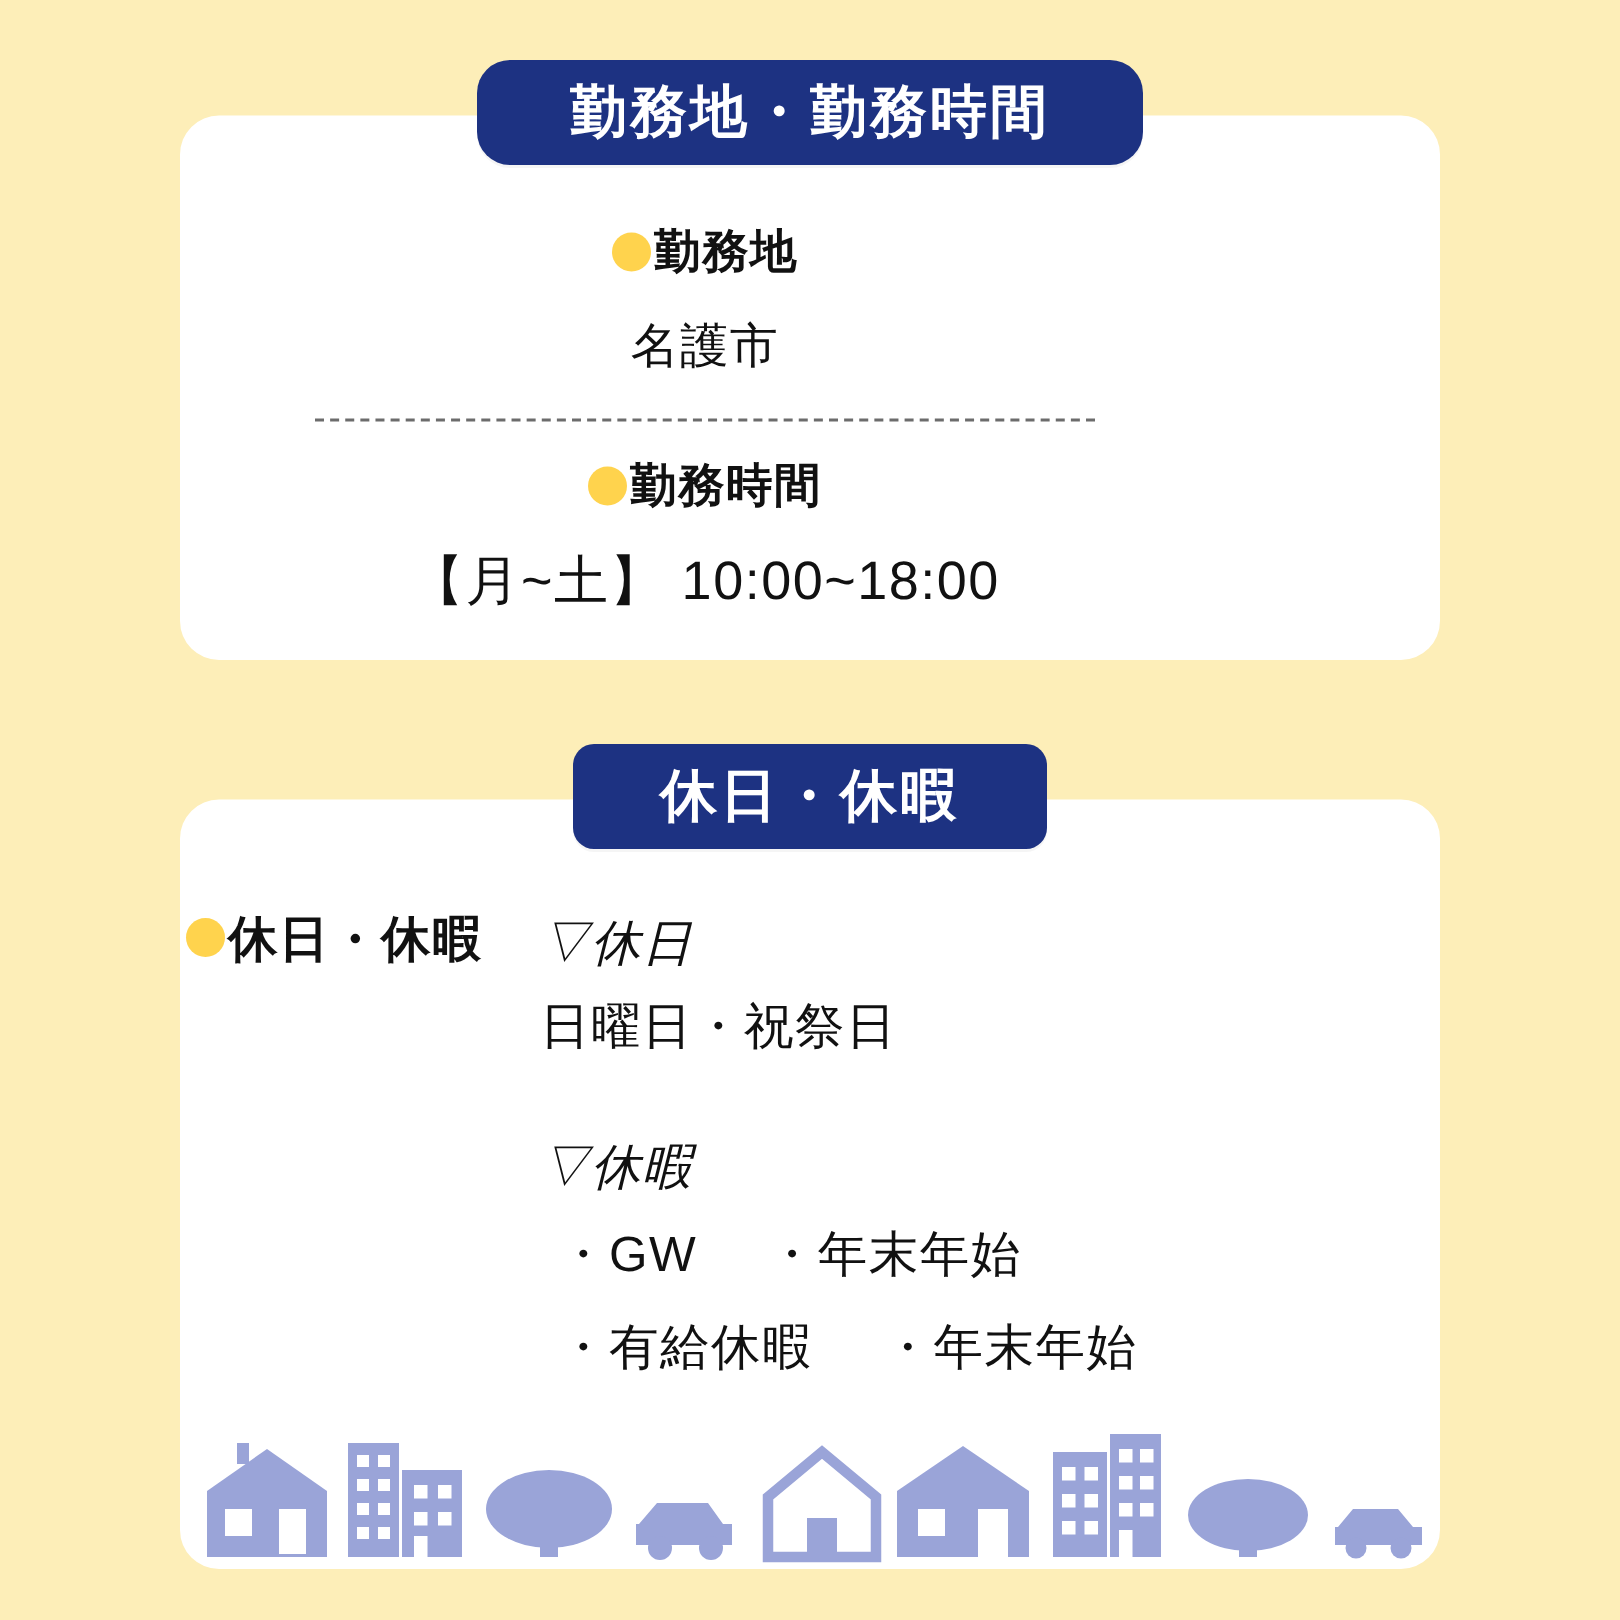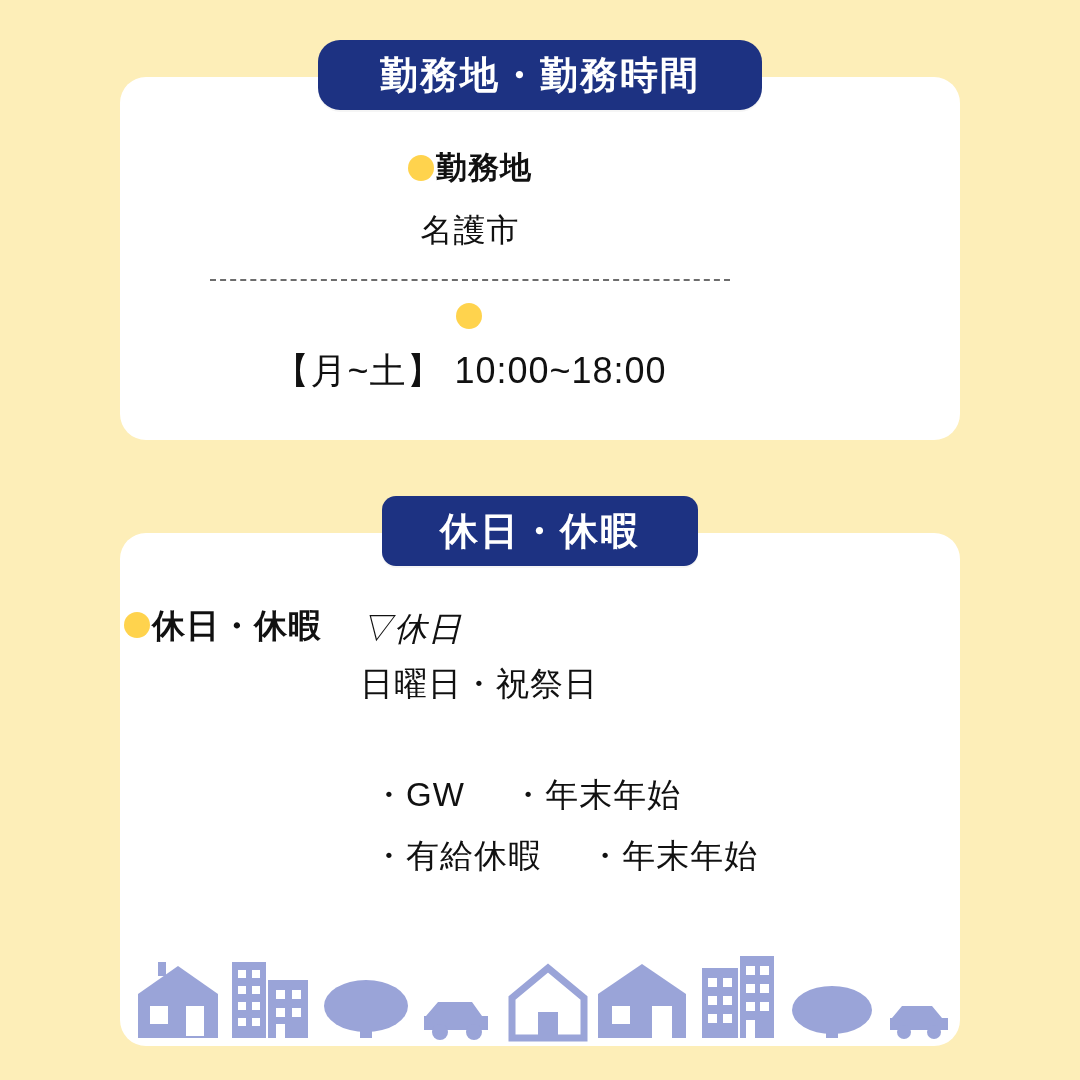--- a/index.html
+++ b/index.html
@@ -215,20 +215,21 @@
           <span class="dot"></span>
           <span>勤務地</span>
         </div>
 
         <div class="value-line">名護市</div>
 
         <hr class="divider">
 
         <div class="label-line">
           <span class="dot"></span>
+          <span>勤務時間</span>
         </div>
 
         <div class="value-line time">【月~土】 10:00~18:00</div>
 
       </div>
     </div>
     <div class="badge">勤務地・勤務時間</div>
   </div>
 
   <div class="section" id="section-holiday">
@@ -239,20 +240,21 @@
           <span class="dot"></span>
           <span>休日・休暇</span>
         </div>
 
         <div class="holiday-content">
           <div class="h-head">▽休日</div>
           <div class="h-sub">日曜日・祝祭日</div>
 
           <div class="h-gap"></div>
 
+          <div class="h-head">▽休暇</div>
           <div class="h-items">
             <span>・GW</span>
             <span class="gap"></span>
             <span>・年末年始</span>
           </div>
           <div class="h-items">
             <span>・有給休暇</span>
             <span class="gap"></span>
             <span>・年末年始</span>
           </div>

